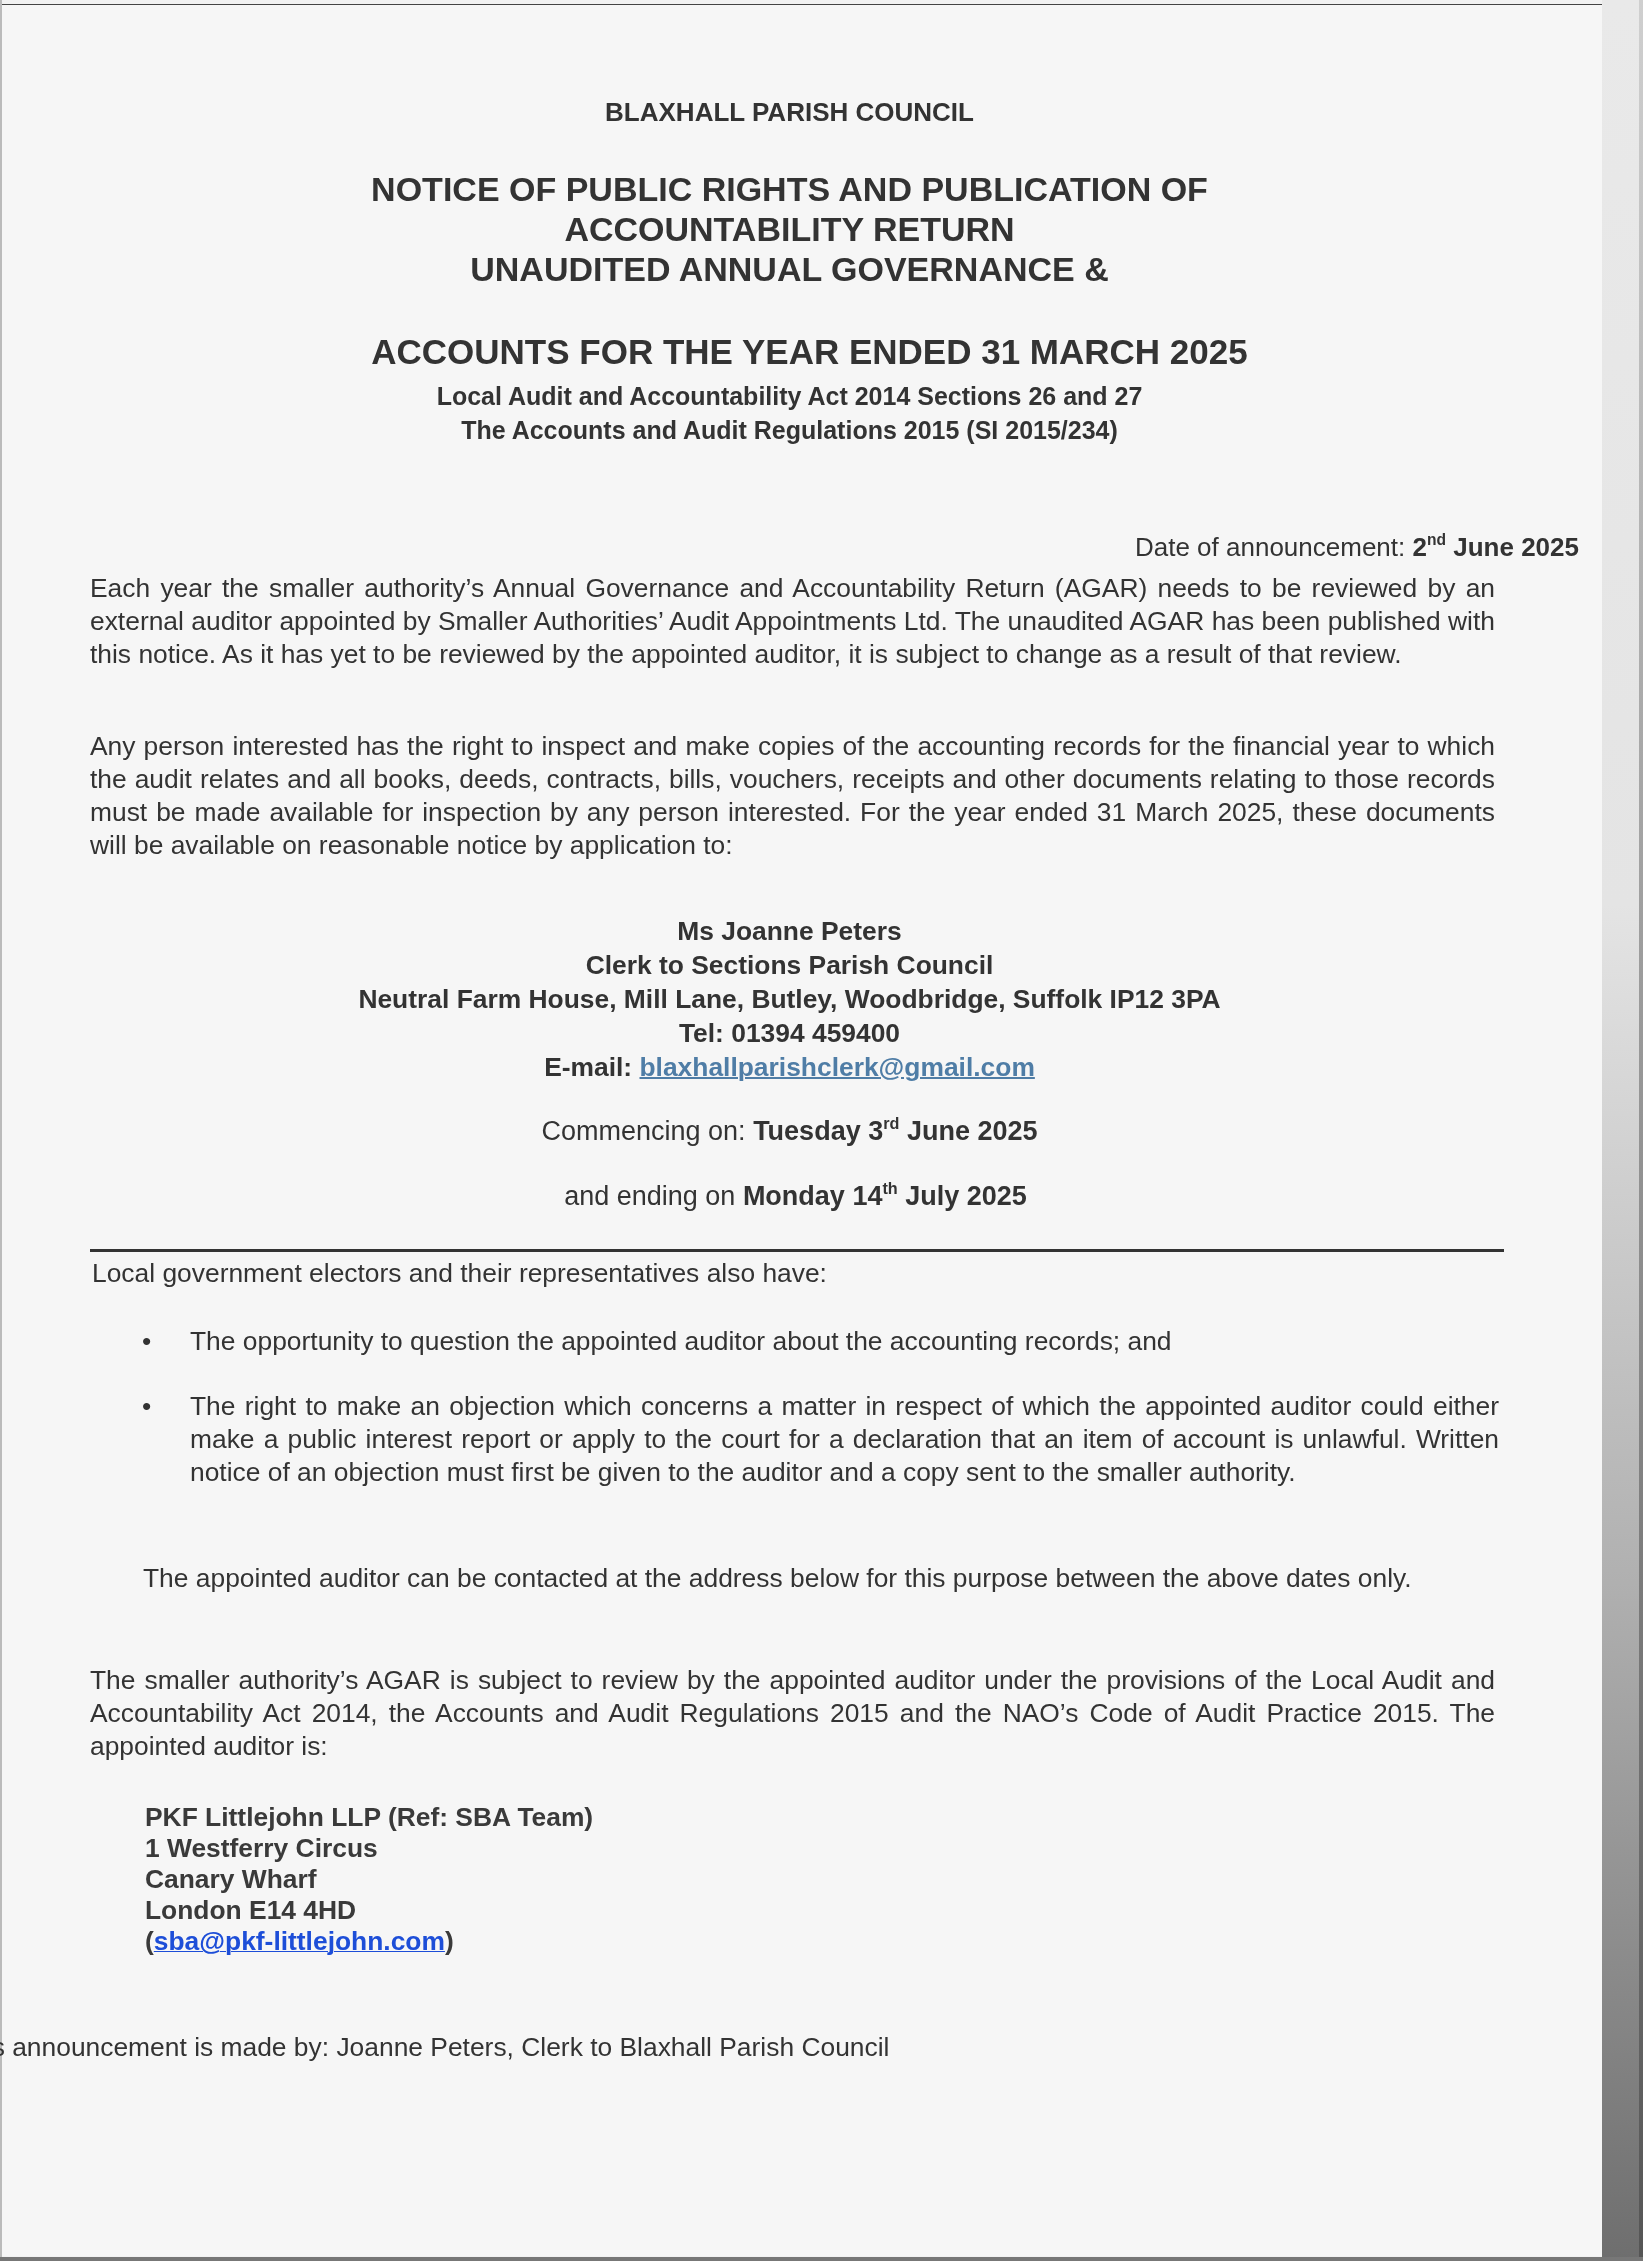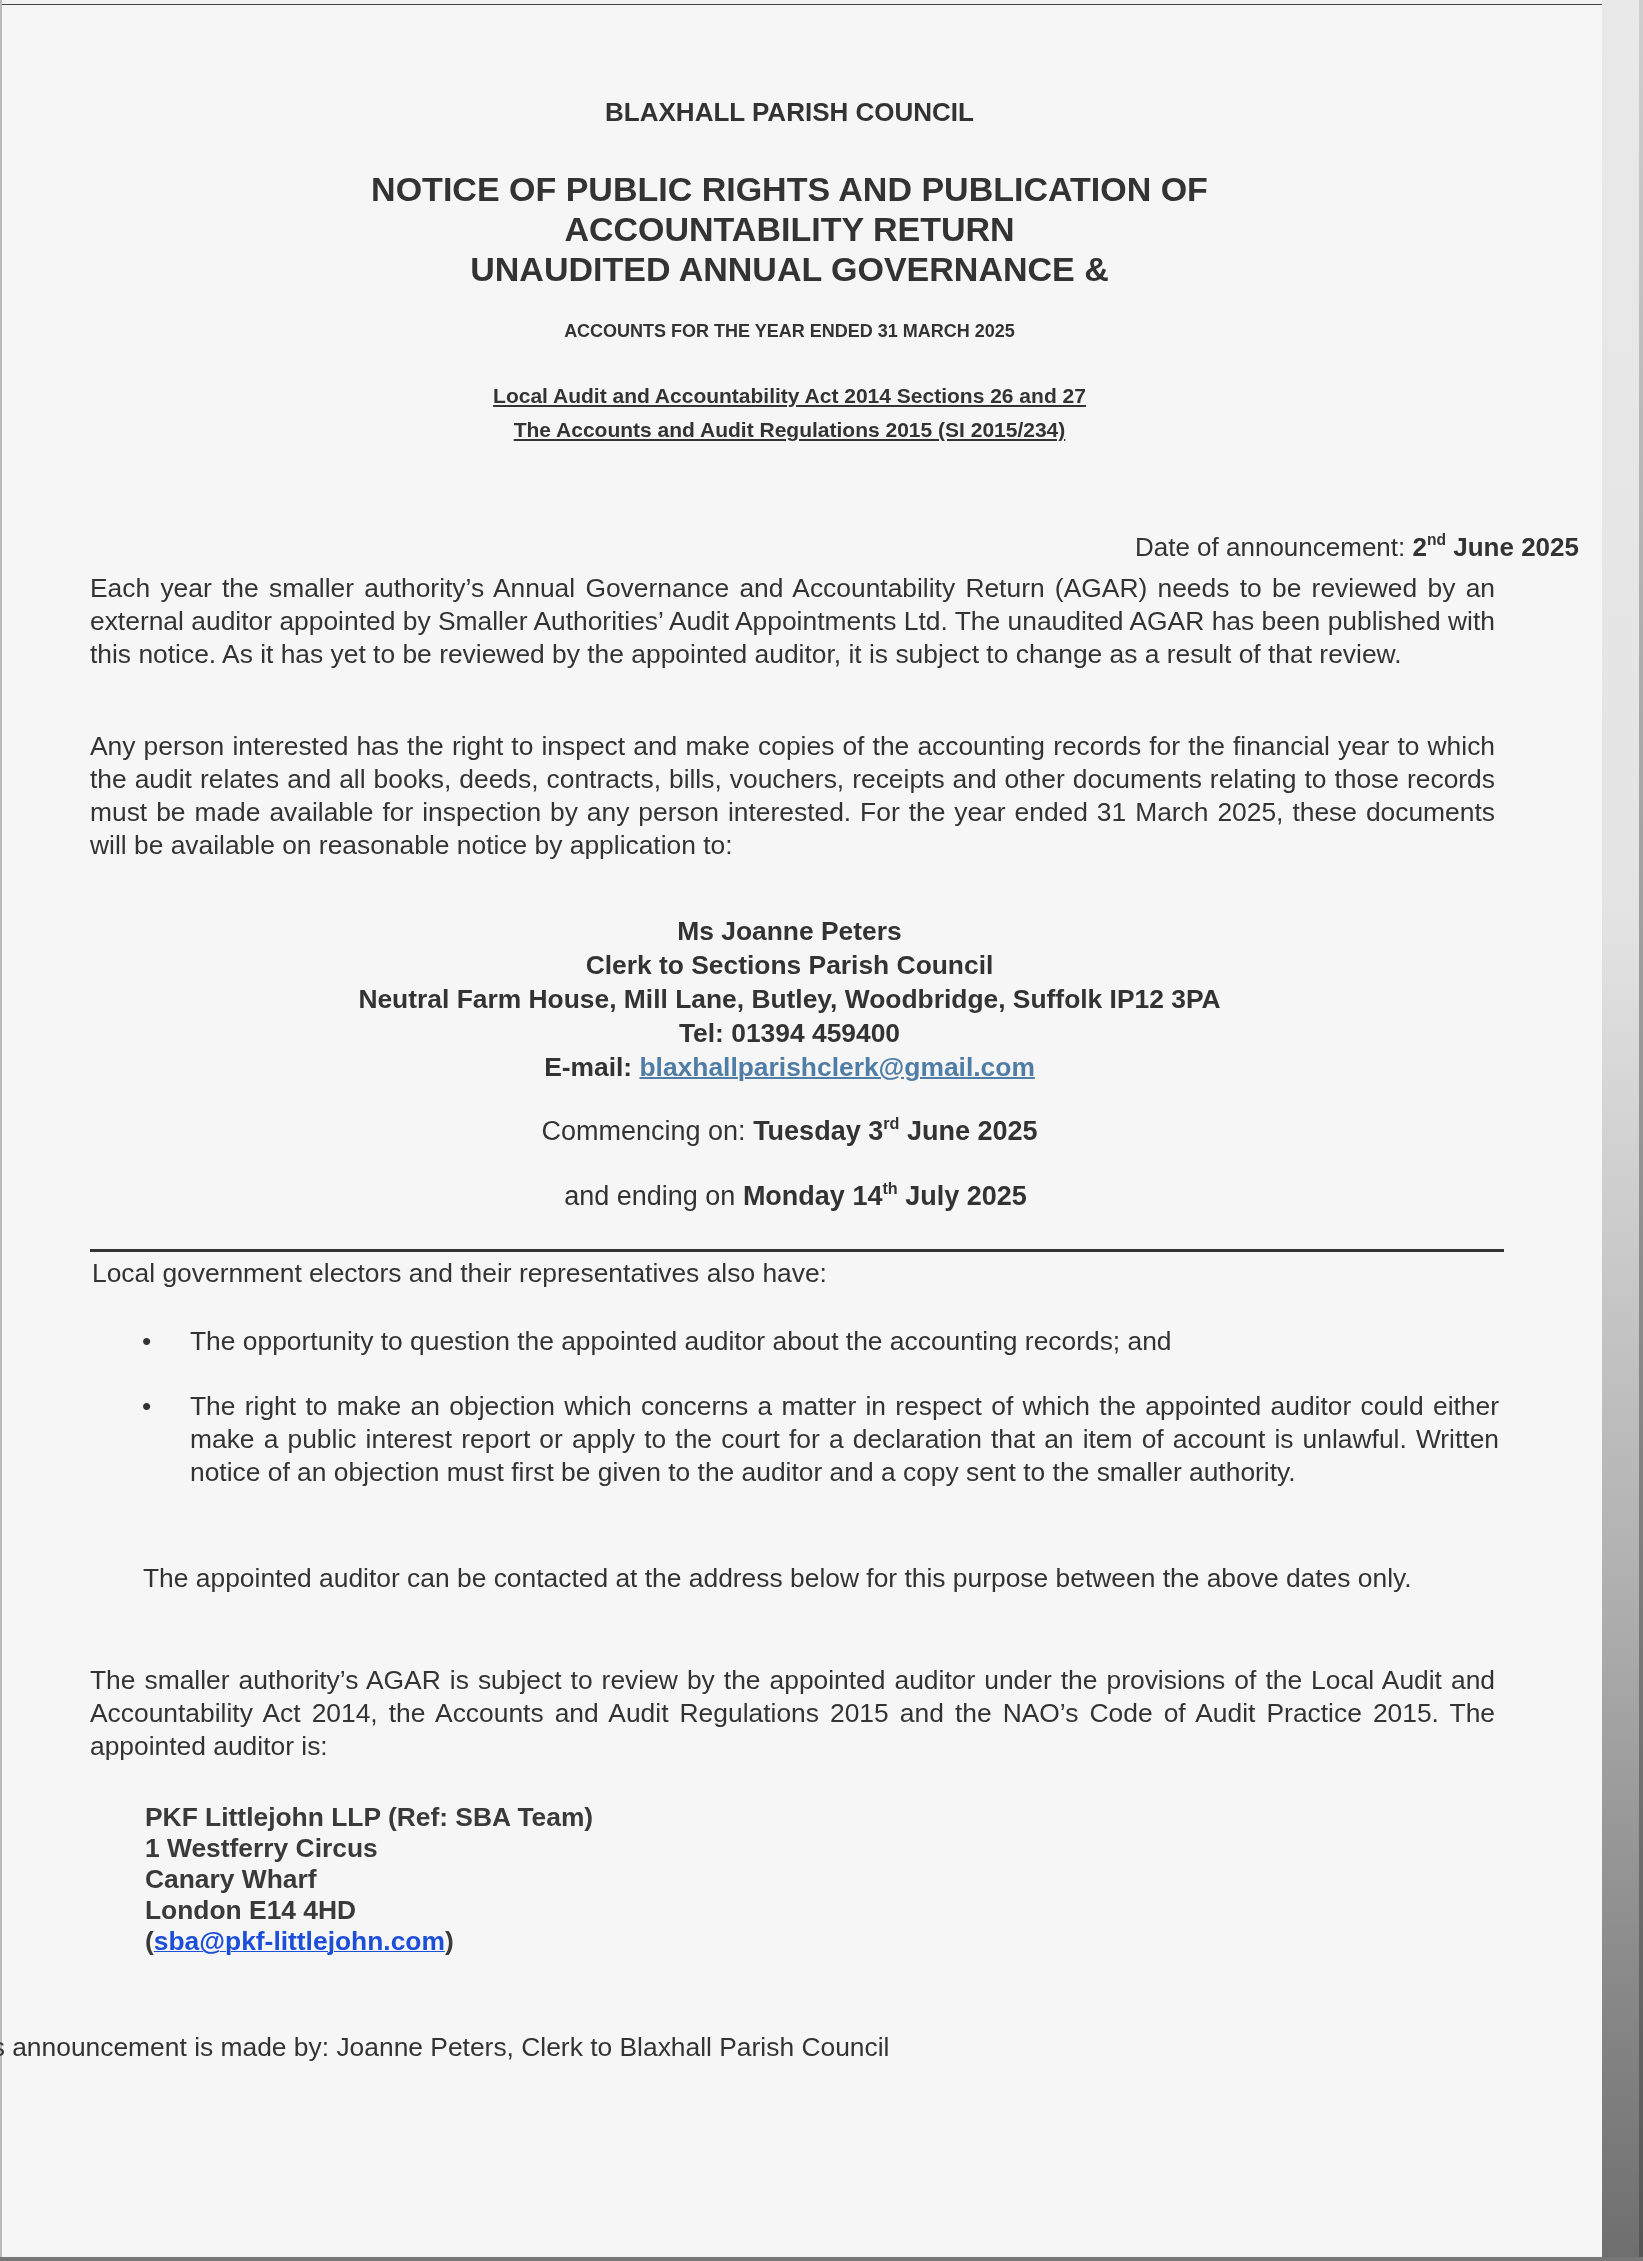--- a/index.html
+++ b/index.html
@@ -24,22 +24,22 @@
   }
   .left-edge { position: absolute; left: 0; top: 0; width: 1.9px; height: 2261px; background: #bbb; }
   .bottom-edge { position: absolute; left: 0; top: 2257px; width: 1644px; height: 3.9px; background: #777; }
 
   .center { position: absolute; left: 0; width: 1579px; text-align: center; }
   .b { font-weight: bold; }
   sup { font-size: 0.6em; vertical-align: 0.7em; line-height: 0; }
 
   .council { top: 97px; font-size: 26px; font-weight: bold; }
   .title { top: 169px; font-size: 34px; font-weight: bold; line-height: 40px; }
-  .accounts { top: 321px; font-size: 18px; font-weight: bold; }
-  .acts { top: 379px; font-size: 21px; font-weight: bold; line-height: 34px; text-decoration: underline; }
+  .accounts { top: 332px; font-size: 35px; font-weight: bold; padding-left: 20px; }
+  .acts { top: 379px; font-size: 25px; font-weight: bold; line-height: 34px; }
   .announce { top: 532px; font-size: 26px; text-align: right; }
 
   .para {
     position: absolute; left: 90px; width: 1405px;
     font-size: 26.4px; line-height: 33px; text-align: justify;
   }
   .p1 { top: 572px; }
   .p2 { top: 730px; }
 
   .contact { top: 914px; font-size: 26.4px; font-weight: bold; line-height: 34px; }

